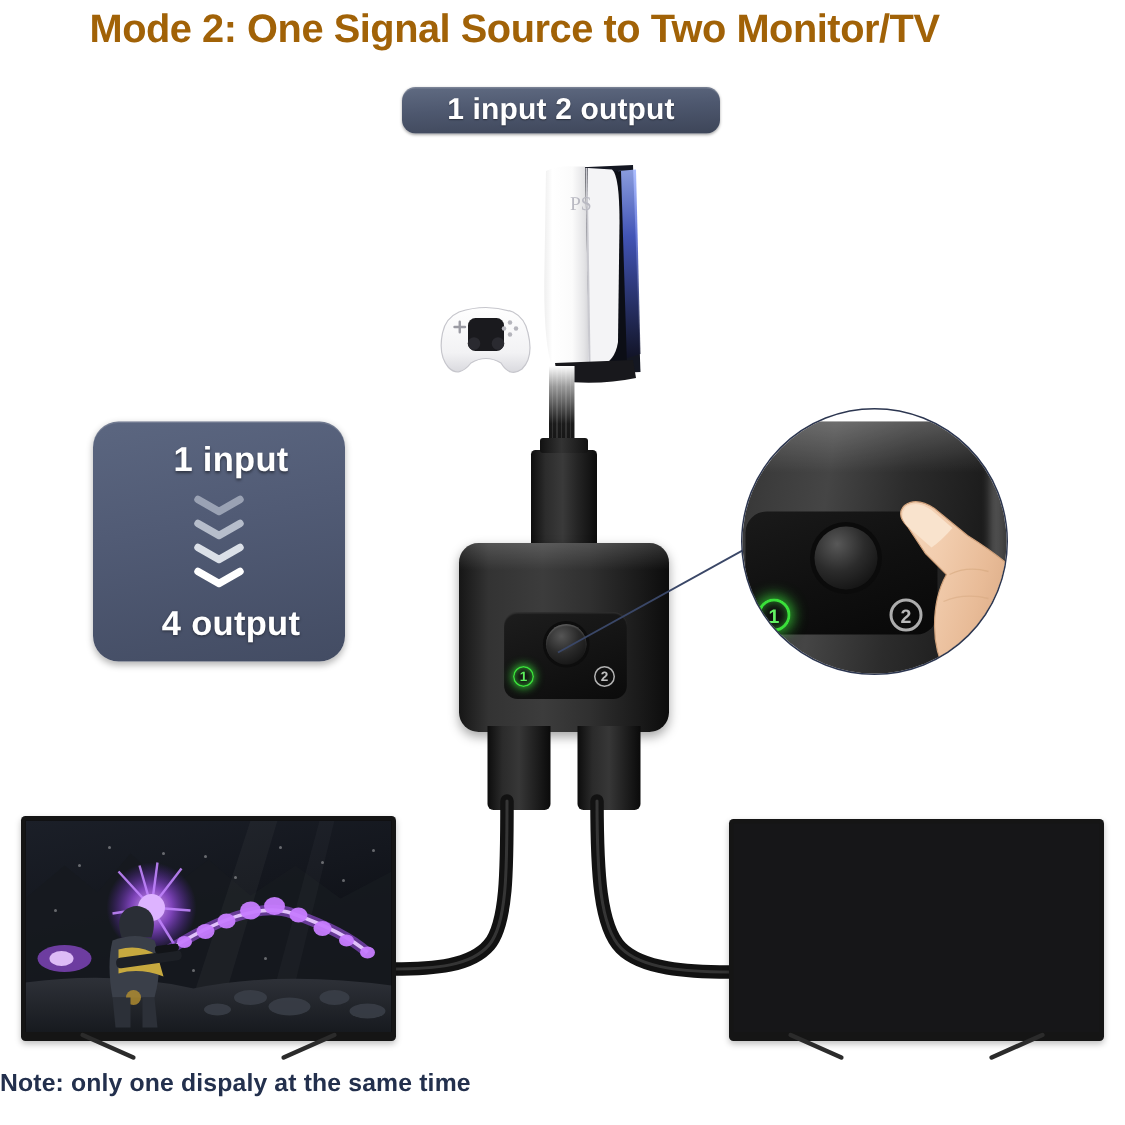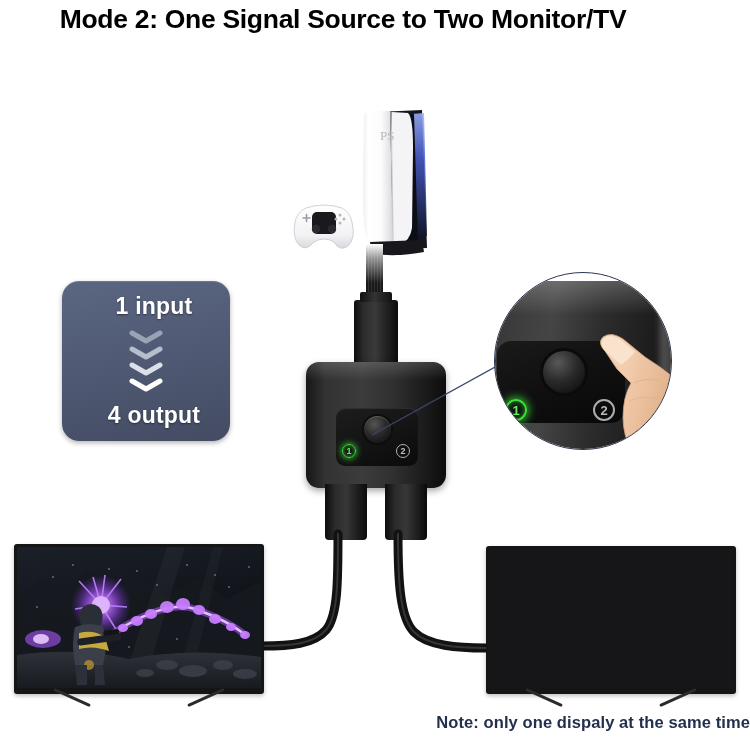--- a/index.html
+++ b/index.html
@@ -11,21 +11,21 @@
     overflow:hidden;
   }
   #stage { position:absolute; inset:0; width:750px; height:750px; }
 
   
   .title {
     position:absolute; top:4px; left:0; width:686px;
     text-align:center;
     font-size:26.5px; font-weight:bold;
     letter-spacing:-0.3px;
-    color:#000000;
+    color:#a16207;
     white-space:nowrap;
   }
 
   
   .badge {
     position:absolute; left:268px; top:58px;
     width:212px; height:31px;
     border-radius:9px;
     background:linear-gradient(175deg,#5d687f 0%, #4a melt 0%);
     background:linear-gradient(178deg,#606b82 0%, #4e586f 45%, #3d4558 100%);
@@ -188,31 +188,34 @@
     box-shadow:0 2px 4px rgba(0,0,0,.25);
   }
   .tv-screen { position:relative; width:100%; height:100%; overflow:hidden; background:#0a0a0c; }
   .tv-foot { position:absolute; height:3px; background:#2b2b2b; border-radius:2px; }
 
   
   .scene { position:absolute; inset:0; }
 
   
   .note {
-    position:absolute; left:0; top:713px; width:750px; text-align:right;
+    position:absolute; left:0; top:713px; width:750px; text-align:left;
     font-size:16.5px; font-weight:bold; color:#23304d; letter-spacing:.1px;
   }
 </style>
 </head>
 <body>
 
 <div id="stage">
 
   <div class="title">Mode 2:  One Signal Source to Two Monitor/TV</div>
 
+  <div class="badge">
+    <span>1 input 2 output</span>
+  </div>
 
   <div class="ps5-wrap">
     <svg width="180" height="152" viewBox="0 0 180 152">
       <defs>
         <linearGradient id="ps5white" x1="0" y1="0" x2="1" y2="0">
           <stop offset="0%" stop-color="#efefef"></stop>
           <stop offset="18%" stop-color="#ffffff"></stop>
           <stop offset="62%" stop-color="#fbfbfb"></stop>
           <stop offset="88%" stop-color="#e4e4e6"></stop>
           <stop offset="100%" stop-color="#d2d2d6"></stop>

